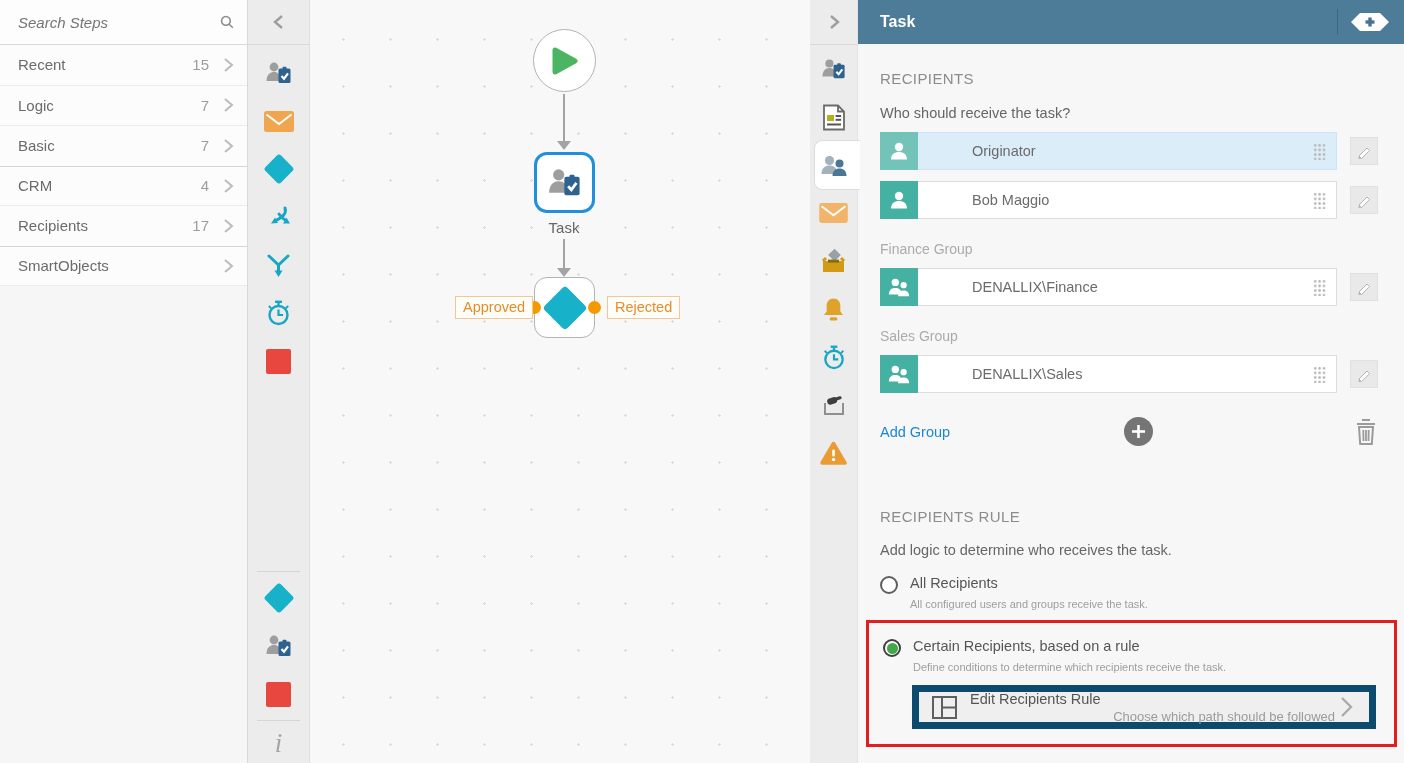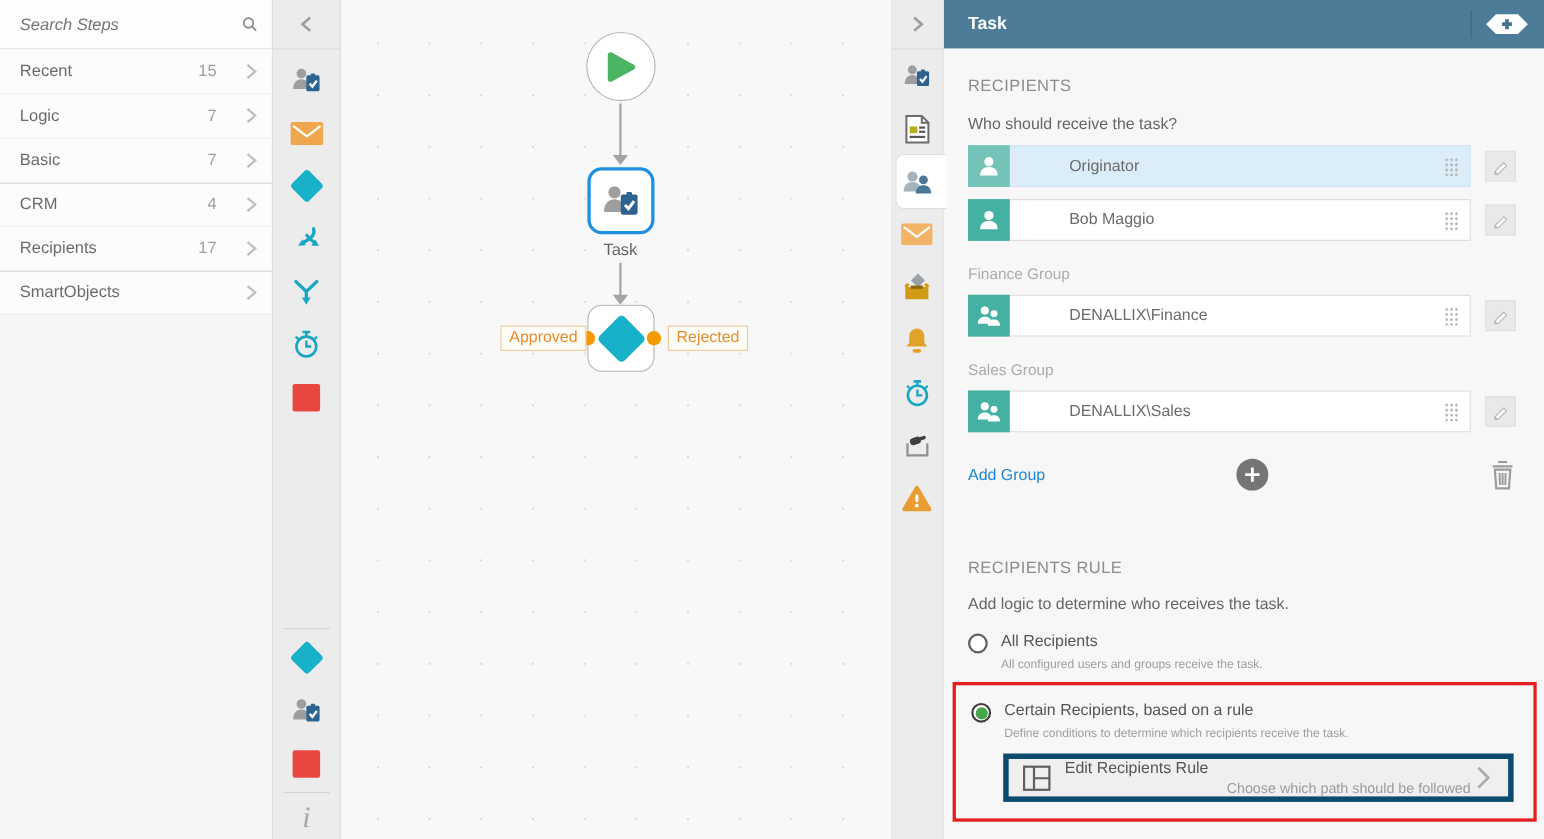--- a/index.html
+++ b/index.html
@@ -7,21 +7,21 @@
     font-family:"Liberation Sans", sans-serif; color:#666; }
   .app { display:flex; width:1404px; height:763px; }
 
   
   .left-panel { width:248px; background:#f6f6f6; border-right:1px solid #d9d9d9; display:flex; flex-direction:column; }
   .search-row { height:45px; background:#fdfdfd; border-bottom:1px solid #d9d9d9; display:flex; align-items:center; padding:0 12px 0 18px; }
   .search-input { flex:1; border:none; outline:none; background:transparent; font-style:italic; font-size:15px; color:#8f8f8f; font-family:"Liberation Sans", sans-serif; }
   .cat-row { height:40.5px; background:#fcfcfc; border-bottom:1px solid #ececec; display:flex; align-items:center; padding:0 8px 0 18px; font-size:15px; color:#6b6b6b; cursor:pointer; }
   .cat-row.group-start { border-top:1px solid #d5d5d5; margin-top:-1px; }
   .cat-label { flex:1; }
-  .cat-count { color:#9d9d9d; margin-right:20px; }
+  .cat-count { color:#9d9d9d; margin-right:8px; }
   .left-fill { flex:1; background:#f6f6f6; }
 
   
   .strip { background:#ececec; display:flex; flex-direction:column; align-items:center; }
   .strip-left { width:62px; border-right:1px solid #dedede; }
   .strip-right { width:48px; border-right:1px solid #e3e3e3; position:relative; z-index:3; }
   .strip-head { width:100%; height:45px; border-bottom:1px solid #d9d9d9; display:flex; align-items:center; justify-content:center; cursor:pointer; }
   .strip-item { width:100%; height:48px; display:flex; align-items:center; justify-content:center; cursor:pointer; position:relative; }
   .strip-div { width:70%; border-top:1px solid #d6d6d6; margin:2px 0; }
   .strip-spacer { flex:1; }
@@ -74,21 +74,21 @@
   .rule-desc { font-size:14.5px; color:#666; margin-top:17px; }
   .option { display:flex; margin-top:17px; }
   .radio { width:18px; height:18px; border:2px solid #5f5f5f; border-radius:50%; background:#fff; margin:1px 12px 0 0; flex:none; display:flex; align-items:center; justify-content:center; cursor:pointer; }
   .radio.on { border-color:#3f3f3f; }
   .radio.on::after { content:""; width:11px; height:11px; border-radius:50%; background:#43a749; }
   .opt-label { font-size:14.5px; color:#555; }
   .opt-desc { font-size:11px; color:#9e9e9e; margin-top:7px; }
 
   .red-box { border:3px solid #e41e1e; margin:10px -19px 0 -14px; padding:7px 18px 15px 14px; }
   .red-box .option { margin-top:8px; }
-  .edit-btn { margin:12px 0 0 29px; height:44px; background:#efefef; border:5px solid #0c4a6e; display:flex; align-items:center; padding:0 12px; cursor:pointer; }
+  .edit-btn { margin:12px 0 0 29px; height:44px; background:#efefef; border:7px solid #0c4a6e; display:flex; align-items:center; padding:0 12px; cursor:pointer; }
   .edit-texts { flex:1; margin-left:12px; }
   .edit-title { font-size:14.5px; color:#555; }
   .edit-sub { font-size:13px; color:#9b9b9b; margin-top:2px;text-align:right; }
 
   .plus-tag { cursor:pointer; }
 </style>
 </head>
 <body>
 
 <div class="app">

